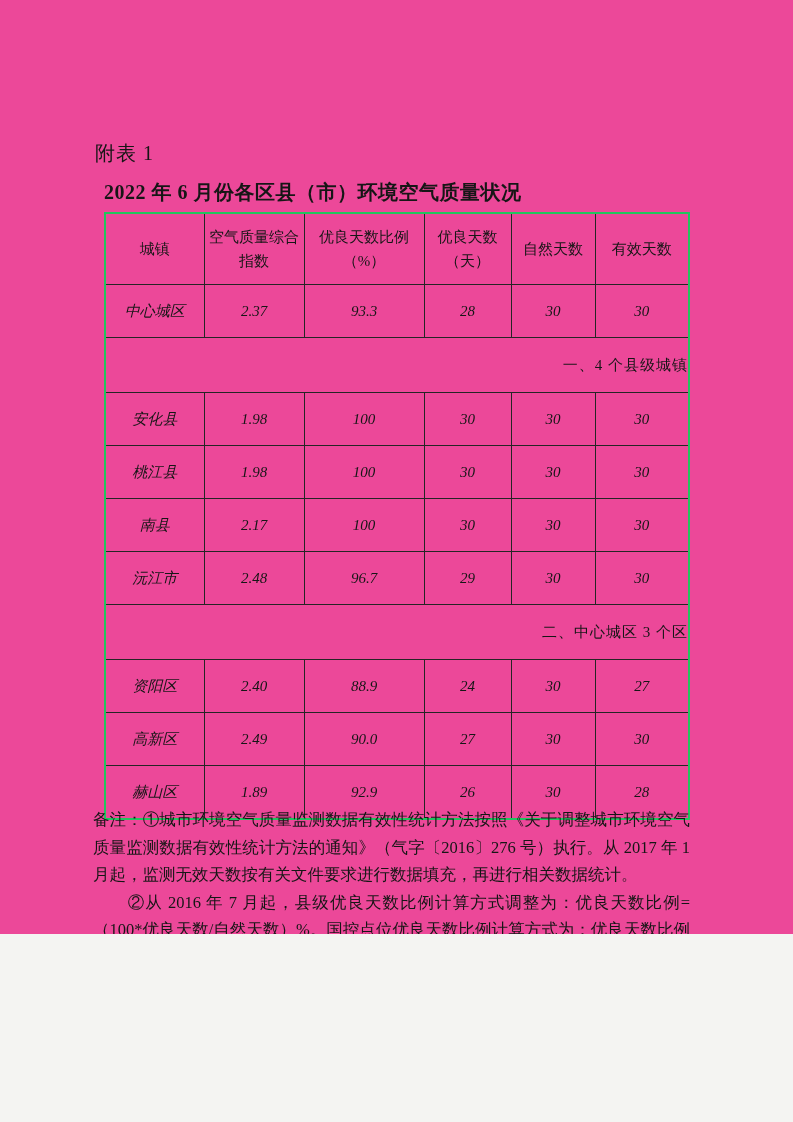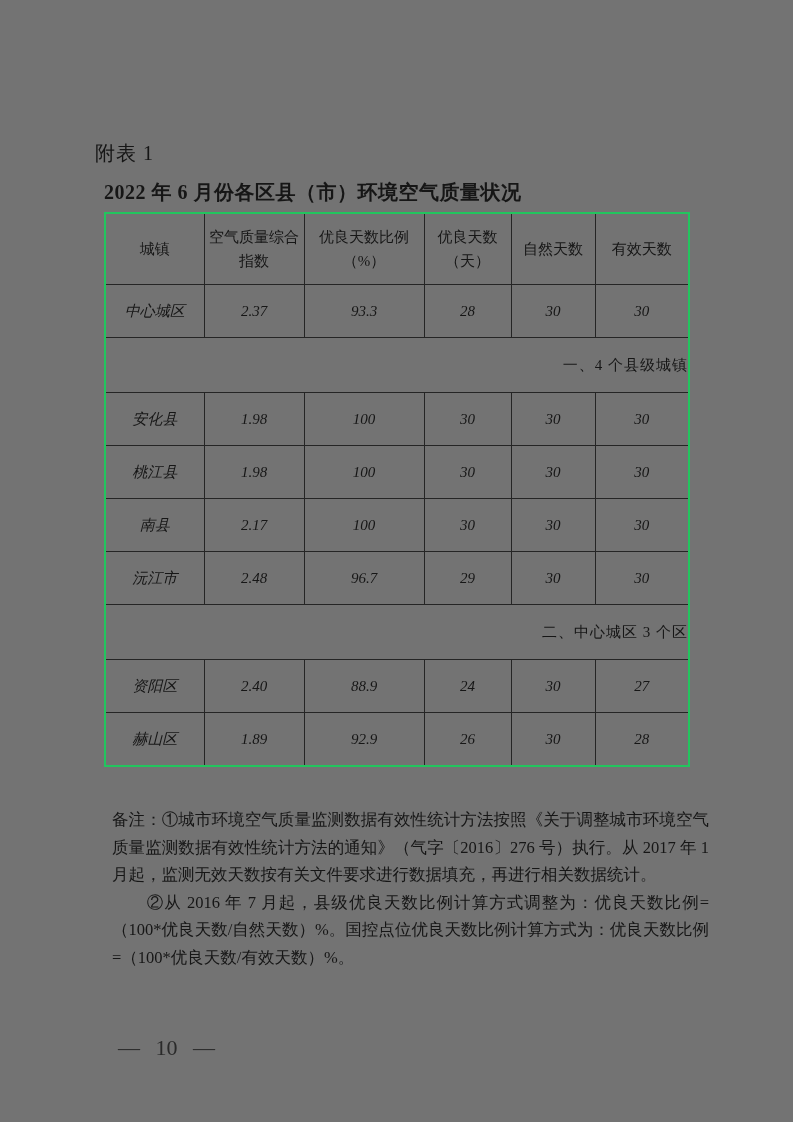--- a/index.html
+++ b/index.html
@@ -9,22 +9,22 @@
   body {
     width: 793px;
     height: 1122px;
     background: #f4f4f2;
     font-family: "Liberation Serif", "DejaVu Serif", serif;
     color: #161616;
   }
   .page {
     position: relative;
     width: 793px;
-    height: 1122px;
-    background: #737373;
+    height: 934px;
+    background: #ec4899;
     overflow: hidden;
   }
   .appendix-label {
     position: absolute;
     left: 95px;
     top: 140px;
     font-size: 20px;
     letter-spacing: 1px;
   }
   .doc-title {
@@ -65,21 +65,21 @@
     height: 52px;
     font-style: italic;
   }
   table.air td.section {
     height: 54px;
     letter-spacing: 1px;
     text-align: right;
   }
   .notes {
     position: absolute;
-    left: 112px;
+    left: 93px;
     top: 806px;
     width: 597px;
     font-size: 16.5px;
     line-height: 27.5px;
     text-align: justify;
   }
   .notes p {
     margin: 0;
   }
   .notes p.indent {
@@ -174,20 +174,28 @@
         </tr>
         <tr class="data">
           <td>资阳区</td>
           <td>2.40</td>
           <td>88.9</td>
           <td>24</td>
           <td>30</td>
           <td>27</td>
         </tr>
         <tr class="data">
+          <td>高新区</td>
+          <td>2.49</td>
+          <td>90.0</td>
+          <td>27</td>
+          <td>30</td>
+          <td>30</td>
+        </tr>
+        <tr class="data">
           <td>赫山区</td>
           <td>1.89</td>
           <td>92.9</td>
           <td>26</td>
           <td>30</td>
           <td>28</td>
         </tr>
       </tbody>
   </table>
 

